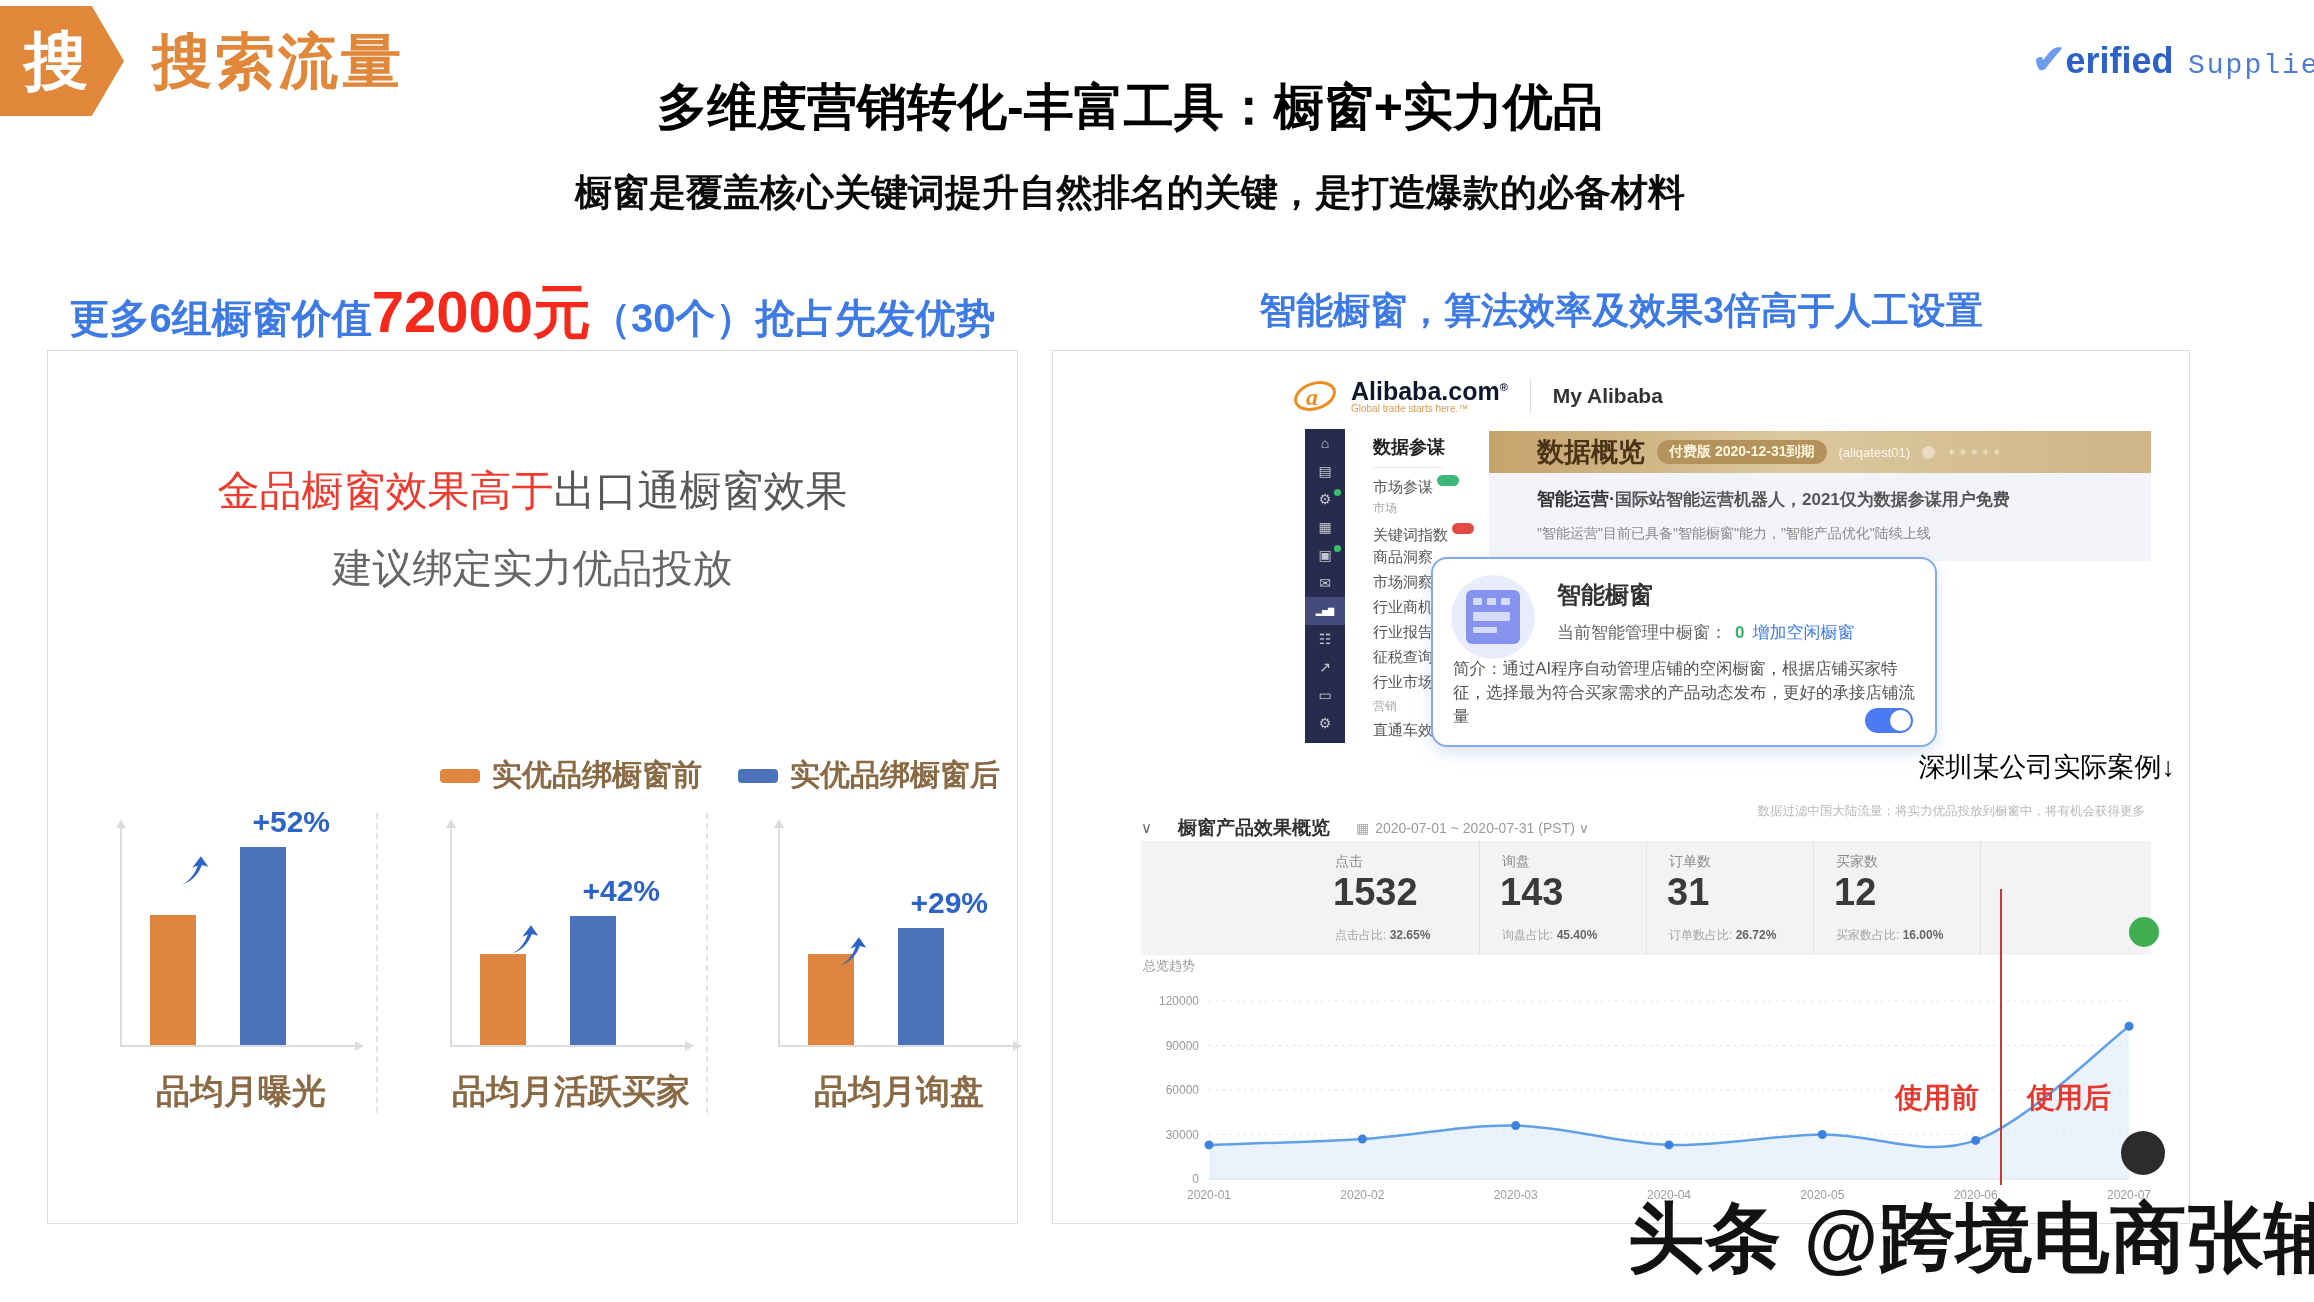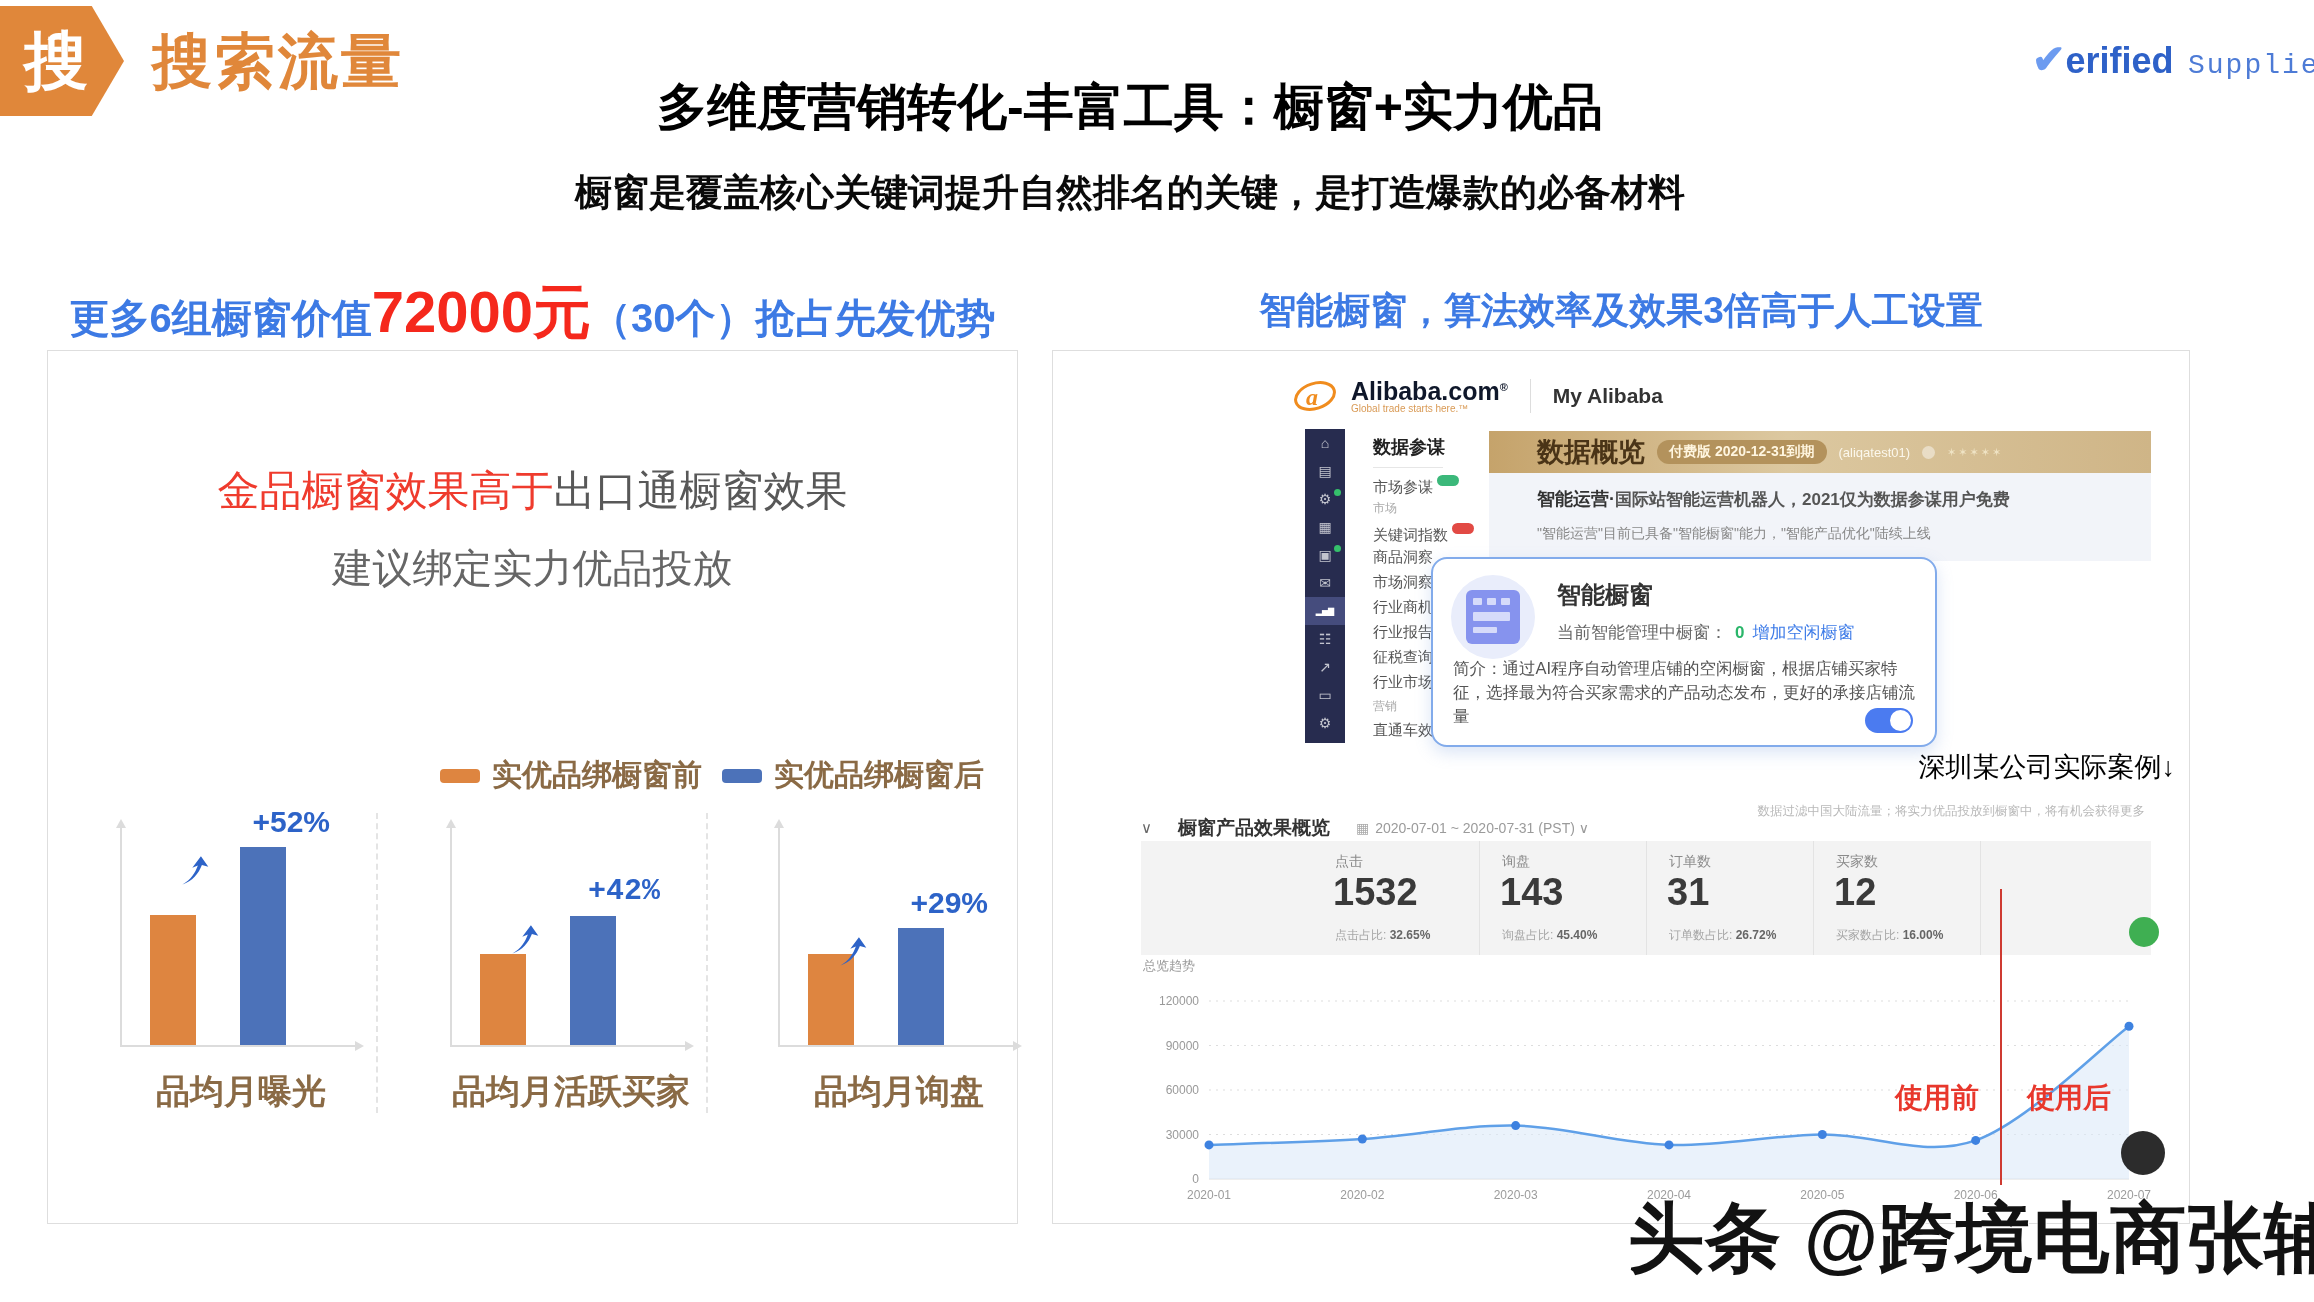--- a/index.html
+++ b/index.html
@@ -27,21 +27,21 @@
                  font-size:37px;font-weight:800;color:#3D7AE4;}
   
   .card{position:absolute;top:350px;height:874px;background:#fff;border:1px solid #DEDEDE;box-sizing:border-box;}
   .card-left{left:47px;width:971px;}
   .card-right{left:1052px;width:1138px;}
   
   .stmt1{position:absolute;left:0;width:100%;top:112px;text-align:center;font-size:42px;font-weight:500;}
   .stmt1 .hl{color:#EF3B2D;}
   .stmt1 .rs{color:#585858;}
   .stmt2{position:absolute;left:0;width:100%;top:190px;text-align:center;font-size:40px;font-weight:500;color:#666;}
-  .legend{position:absolute;left:392px;top:404px;display:flex;gap:20px;}
+  .legend{position:absolute;left:392px;top:404px;display:flex;gap:36px;}
   .legend-item{display:flex;align-items:center;gap:12px;}
   .legend-sw{width:40px;height:14px;border-radius:4px;}
   .legend-tx{font-size:30px;font-weight:700;color:#8A6A45;}
   .mini{position:absolute;top:466px;width:266px;height:240px;}
   .ax-y{position:absolute;left:12px;top:6px;bottom:10px;width:2px;background:#DCDCDC;}
   .ax-y:before{content:"";position:absolute;top:-9px;left:-4px;border:5px solid transparent;border-bottom:9px solid #DCDCDC;}
   .ax-x{position:absolute;left:12px;right:14px;bottom:10px;height:2px;background:#DCDCDC;}
   .ax-x:after{content:"";position:absolute;right:-9px;top:-4px;border:5px solid transparent;border-left:9px solid #DCDCDC;}
   .bar{position:absolute;bottom:12px;width:46px;}
   .pct{position:absolute;width:120px;text-align:right;font-size:30px;font-weight:800;color:#2D63C8;}
@@ -161,21 +161,21 @@
         <div class="mini" style="left: 60px;">
           <div class="ax-y"></div>
           <div class="ax-x"></div>
           <div class="bar" style="left: 42px; height: 130px; background: rgb(222, 133, 64);"></div>
           <div class="bar" style="left: 132px; height: 198px; background: rgb(76, 114, 185);"></div>
           <div class="pct" style="left: 102px; bottom: 218px;">+52%</div>
           <div class="swoosh" style="left: 72px; bottom: 170px;"><svg width="32" height="32" viewBox="0 0 26 26">
               <path d="M2 24 C9 20 12.5 14 14.5 8.5 L10 10.3 L17 1 L23 9.5 L17.8 8.2 C15.2 15 10 21.5 2 24 Z" fill="#2D63C8"></path>
             </svg></div>
         </div>
-        <div class="mini" style="left: 390px; font-family: Liberation Mono, monospace;">
+        <div class="mini" style="left: 390px;">
           <div class="ax-y"></div>
           <div class="ax-x"></div>
           <div class="bar" style="left: 42px; height: 91px; background: rgb(222, 133, 64);"></div>
           <div class="bar" style="left: 132px; height: 129px; background: rgb(76, 114, 185);"></div>
           <div class="pct" style="left: 102px; bottom: 149px;">+42%</div>
           <div class="swoosh" style="left: 72px; bottom: 101px;"><svg width="32" height="32" viewBox="0 0 26 26">
               <path d="M2 24 C9 20 12.5 14 14.5 8.5 L10 10.3 L17 1 L23 9.5 L17.8 8.2 C15.2 15 10 21.5 2 24 Z" fill="#2D63C8"></path>
             </svg></div>
         </div>
         <div class="mini" style="left: 718px;">

